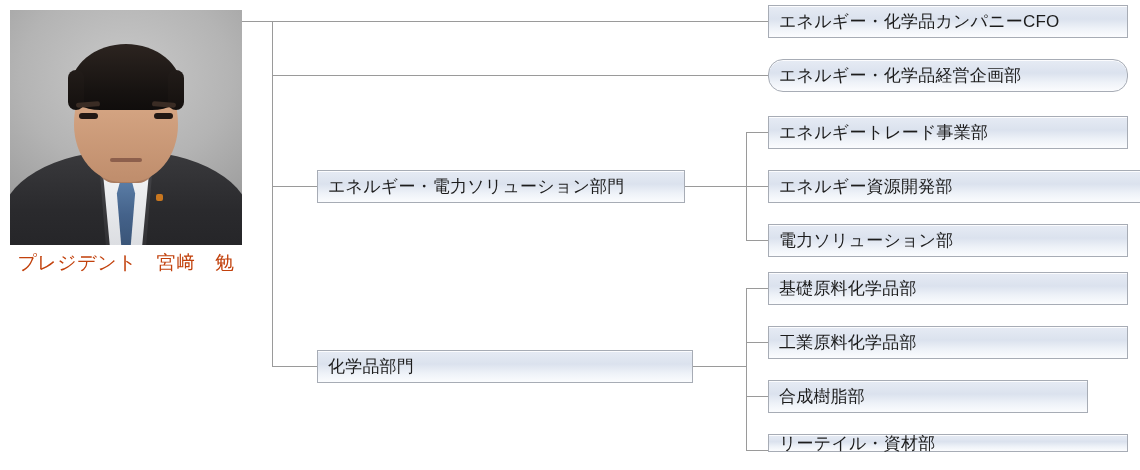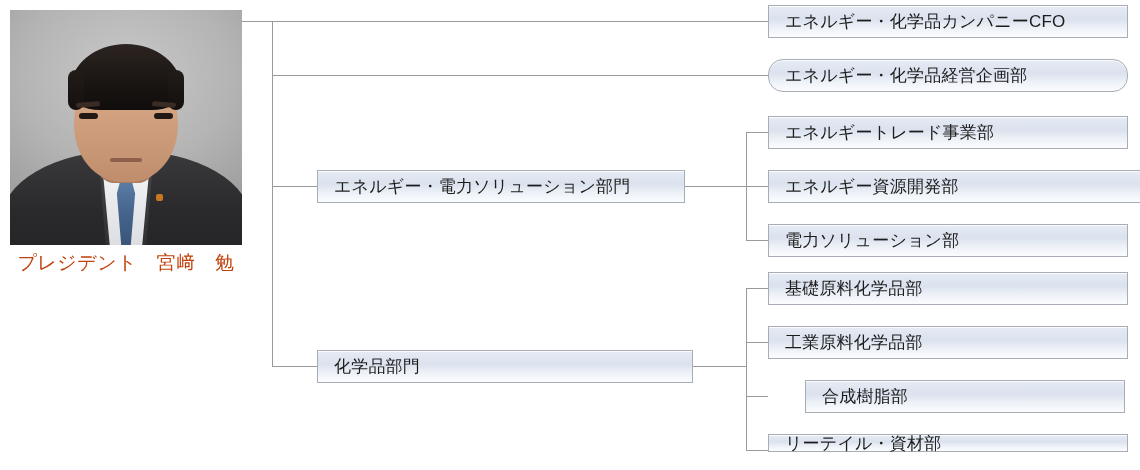--- a/index.html
+++ b/index.html
@@ -188,21 +188,21 @@
 
   
   .node {
     position: absolute;
     box-sizing: border-box;
     border: 1px solid #a7acb5;
     background: linear-gradient(180deg, #e6ebf4 0%, #dbe2ee 42%, #eef2f8 72%, #fbfcfe 100%);
     box-shadow: 0 1px 0 rgba(255,255,255,0.85) inset;
     display: flex;
     align-items: center;
-    padding-left: 16px;
+    padding-left: 10px;
     font-size: 17px;
     color: #1c1c1c;
     white-space: nowrap;
     letter-spacing: 0.2px;
   }
   .node.division {
     font-size: 17px;
   }
 </style>
 </head>
@@ -264,17 +264,17 @@
   <div class="node" style="left:768px; top:116px; width:360px; height:33px;">エネルギートレード事業部</div>
 
   <div class="node" style="left:768px; top:170px; width:384px; height:33px;">エネルギー資源開発部</div>
 
   <div class="node" style="left:768px; top:224px; width:360px; height:33px;">電力ソリューション部</div>
 
   <div class="node" style="left:768px; top:272px; width:360px; height:33px;">基礎原料化学品部</div>
 
   <div class="node" style="left:768px; top:326px; width:360px; height:33px;text-align:right;">工業原料化学品部</div>
 
-  <div class="node" style="left:768px; top:380px; width:320px; height:33px;margin-left:37px;">合成樹脂部</div>
+  <div class="node" style="left:768px; top:380px; width:320px; height:33px;">合成樹脂部</div>
 
   <div class="node" style="left:768px; top:434px; width:360px; height:18px;">リーテイル・資材部</div>
 
 </div>
 
 </body></html>

